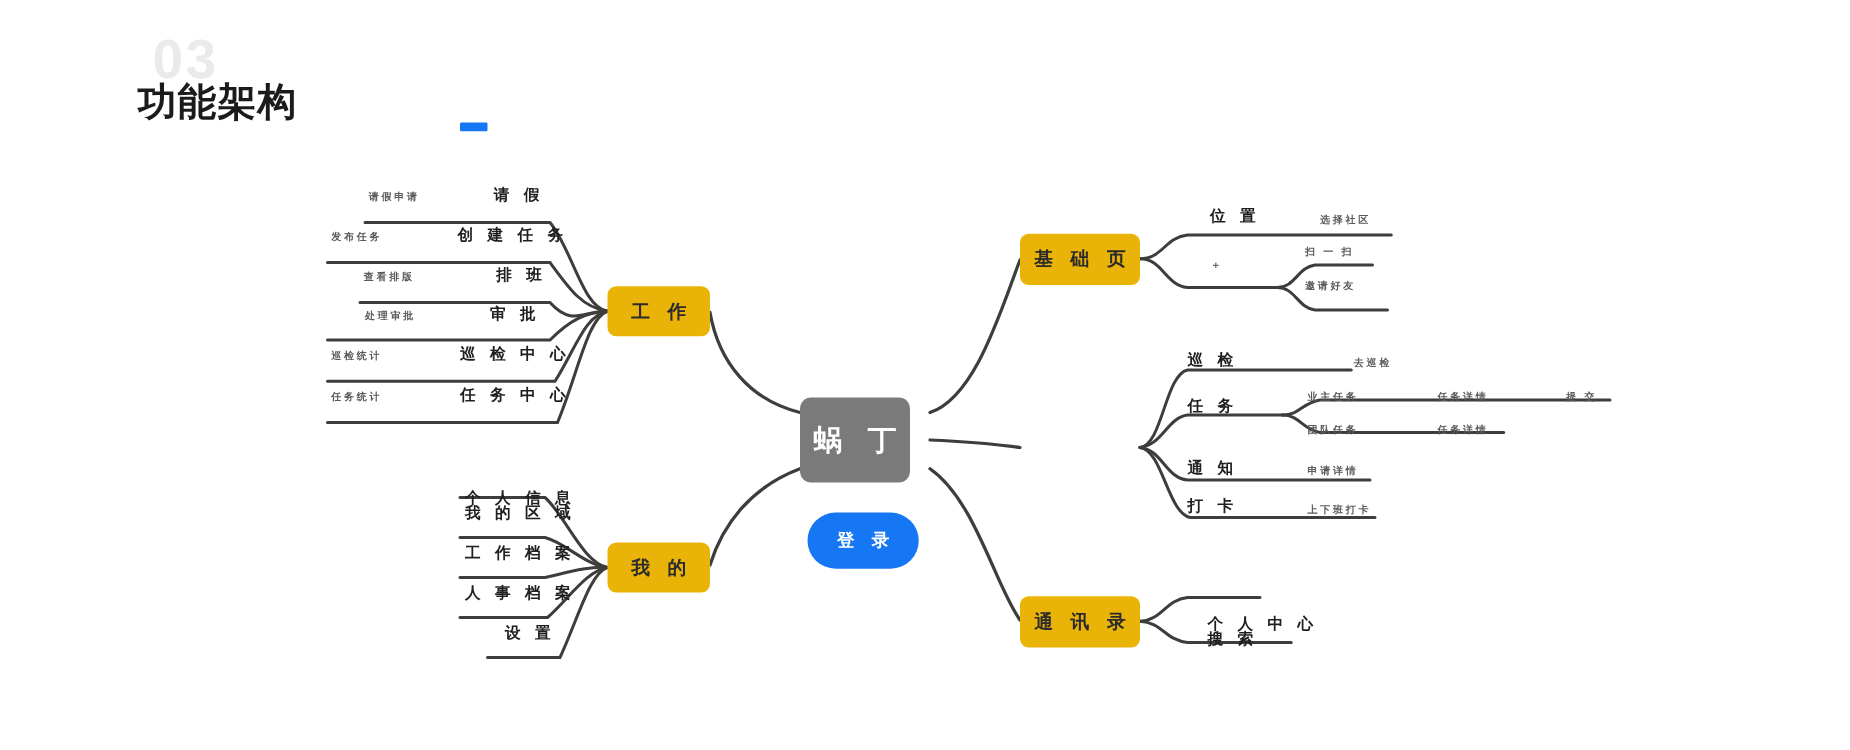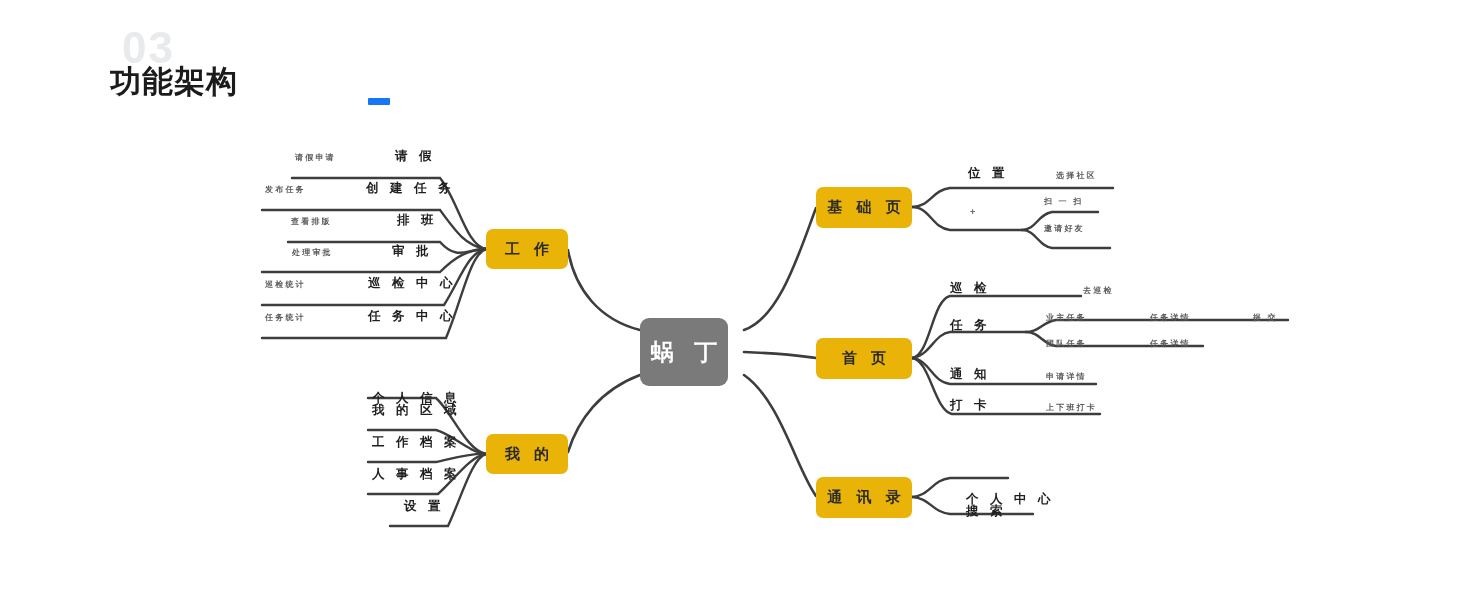--- a/index.html
+++ b/index.html
@@ -116,28 +116,28 @@
         <path d="M1026 332 C 1040 332 1042 322 1056 320 L 1288 320"></path>
         <path d="M1026 332 C 1040 332 1042 344 1056 346 L 1203 346"></path>
 
         <path d="M912 497 C 930 496 932 480 950 478 L 1008 478"></path>
         <path d="M912 497 C 930 498 932 512 950 514 L 1033 514"></path>
       </g>
     </svg>
 
     <div class="node node-l1" style="left:640px;top:318px;width:88px;height:68px;">蜗 丁</div>
 
+    <div class="node node-login" style="left:646px;top:410px;width:89px;height:45px;">登 录</div>
 
     <div class="node node-l2" style="left:486px;top:229px;width:82px;height:40px;">工 作</div>
 
     <div class="node node-l2" style="left:486px;top:434px;width:82px;height:40px;">我 的</div>
 
     <div class="node node-l2" style="left:816px;top:187px;width:96px;height:41px;">基 础 页</div>
 
-    <div class="node node-l2" style="left:816px;top:338px;width:96px;height:41px;">首 页</div>
 
     <div class="node node-l2" style="left:816px;top:477px;width:96px;height:41px;">通 讯 录</div>
 
     <div class="lbl lbl-major" style="left:395px;top:150px;">请 假</div>
     <div class="lbl lbl-minor" style="left:295px;top:154px;">请假申请</div>
 
     <div class="lbl lbl-major" style="left:366px;top:182px;">创 建 任 务</div>
     <div class="lbl lbl-minor" style="left:265px;top:186px;">发布任务</div>
 
     <div class="lbl lbl-major" style="left:397px;top:214px;">排 班</div>

